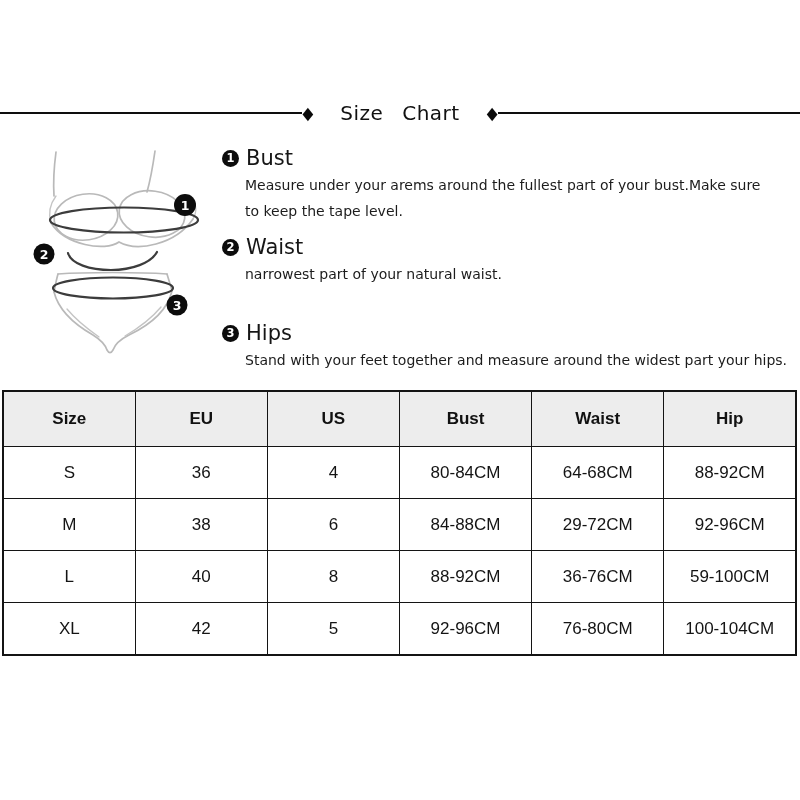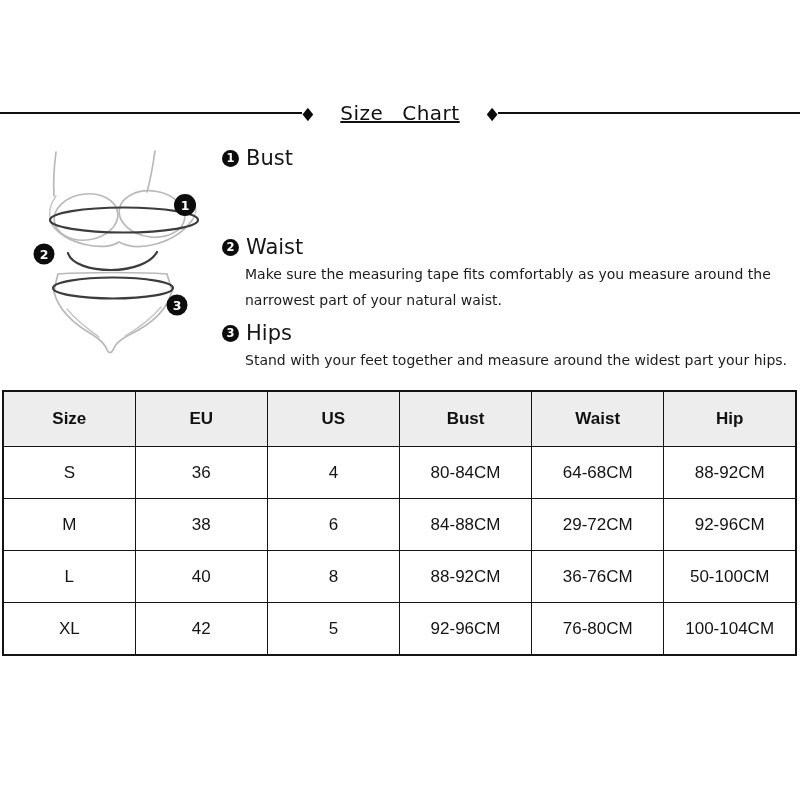--- a/index.html
+++ b/index.html
@@ -4,21 +4,21 @@
 <style>
   html,body{margin:0;padding:0;background:#fff;}
   .page{
     position:relative;width:800px;height:800px;background:#fff;overflow:hidden;
     font-family:"DejaVu Sans","Liberation Sans",sans-serif;color:#161616;
   }
   
   .hdr{position:absolute;top:99px;left:0;right:0;height:28px;display:flex;align-items:center;}
   .rule{flex:1;height:2px;background:#0e0e0e;}
   .diamond{font-size:14px;line-height:1;color:#0a0a0a;transform:scaleY(1.25);margin:0 1px;}
-  .title{font-size:20px;font-weight:500;color:#111;margin:0 26px;word-spacing:12px;letter-spacing:.5px;white-space:nowrap;text-decoration:underline;}
+  .title{font-size:20px;font-weight:500;color:#111;margin:0 26px;word-spacing:12px;letter-spacing:.5px;white-space:nowrap;}
   
   .howto{position:absolute;left:25px;top:122px;font-size:17.5px;font-weight:500;color:#1b1b1b;}
   .fig{position:absolute;left:15px;top:147px;}
   
   .sec{position:absolute;left:222px;width:572px;}
   .sec-bust{top:146px;}
   .sec-waist{top:235px;}
   .sec-hips{top:321px;}
   .sec-head{display:flex;align-items:center;gap:7px;}
   .bullet{width:17px;height:17px;border-radius:50%;background:#0c0c0c;color:#fff;
@@ -94,29 +94,32 @@
       <circle class="marker" cx="162" cy="158" r="10.5"></circle>
       <text class="marker-num" x="162" y="162.5">3</text>
     </g>
   </svg>
 
   <div class="sec sec-bust">
     <div class="sec-head">
       <span class="bullet">1</span>
       <span class="sec-label">Bust</span>
     </div>
+    <div class="sec-body">
+      <div>Measure under your arems around the fullest part of your bust.Make sure</div>
+      <div>to keep the tape level.</div>
+    </div>
   </div>
 
   <div class="sec sec-waist">
     <div class="sec-head">
       <span class="bullet">2</span>
       <span class="sec-label">Waist</span>
     </div>
     <div class="sec-body">
-      <div>Make sure the measuring tape fits comfortably as you measure around the</div>
       <div>narrowest part of your natural waist.</div>
     </div>
   </div>
 
   <div class="sec sec-hips">
     <div class="sec-head">
       <span class="bullet">3</span>
       <span class="sec-label">Hips</span>
     </div>
     <div class="sec-body">
@@ -151,21 +154,21 @@
         <td>84-88CM</td>
         <td>29-72CM</td>
         <td>92-96CM</td>
       </tr>
       <tr>
         <td>L</td>
         <td>40</td>
         <td>8</td>
         <td>88-92CM</td>
         <td>36-76CM</td>
-        <td>50-100CM</td>
+        <td>59-100CM</td>
       </tr>
       <tr>
         <td>XL</td>
         <td>42</td>
         <td>5</td>
         <td>92-96CM</td>
         <td>76-80CM</td>
         <td>100-104CM</td>
       </tr>
     </tbody>

